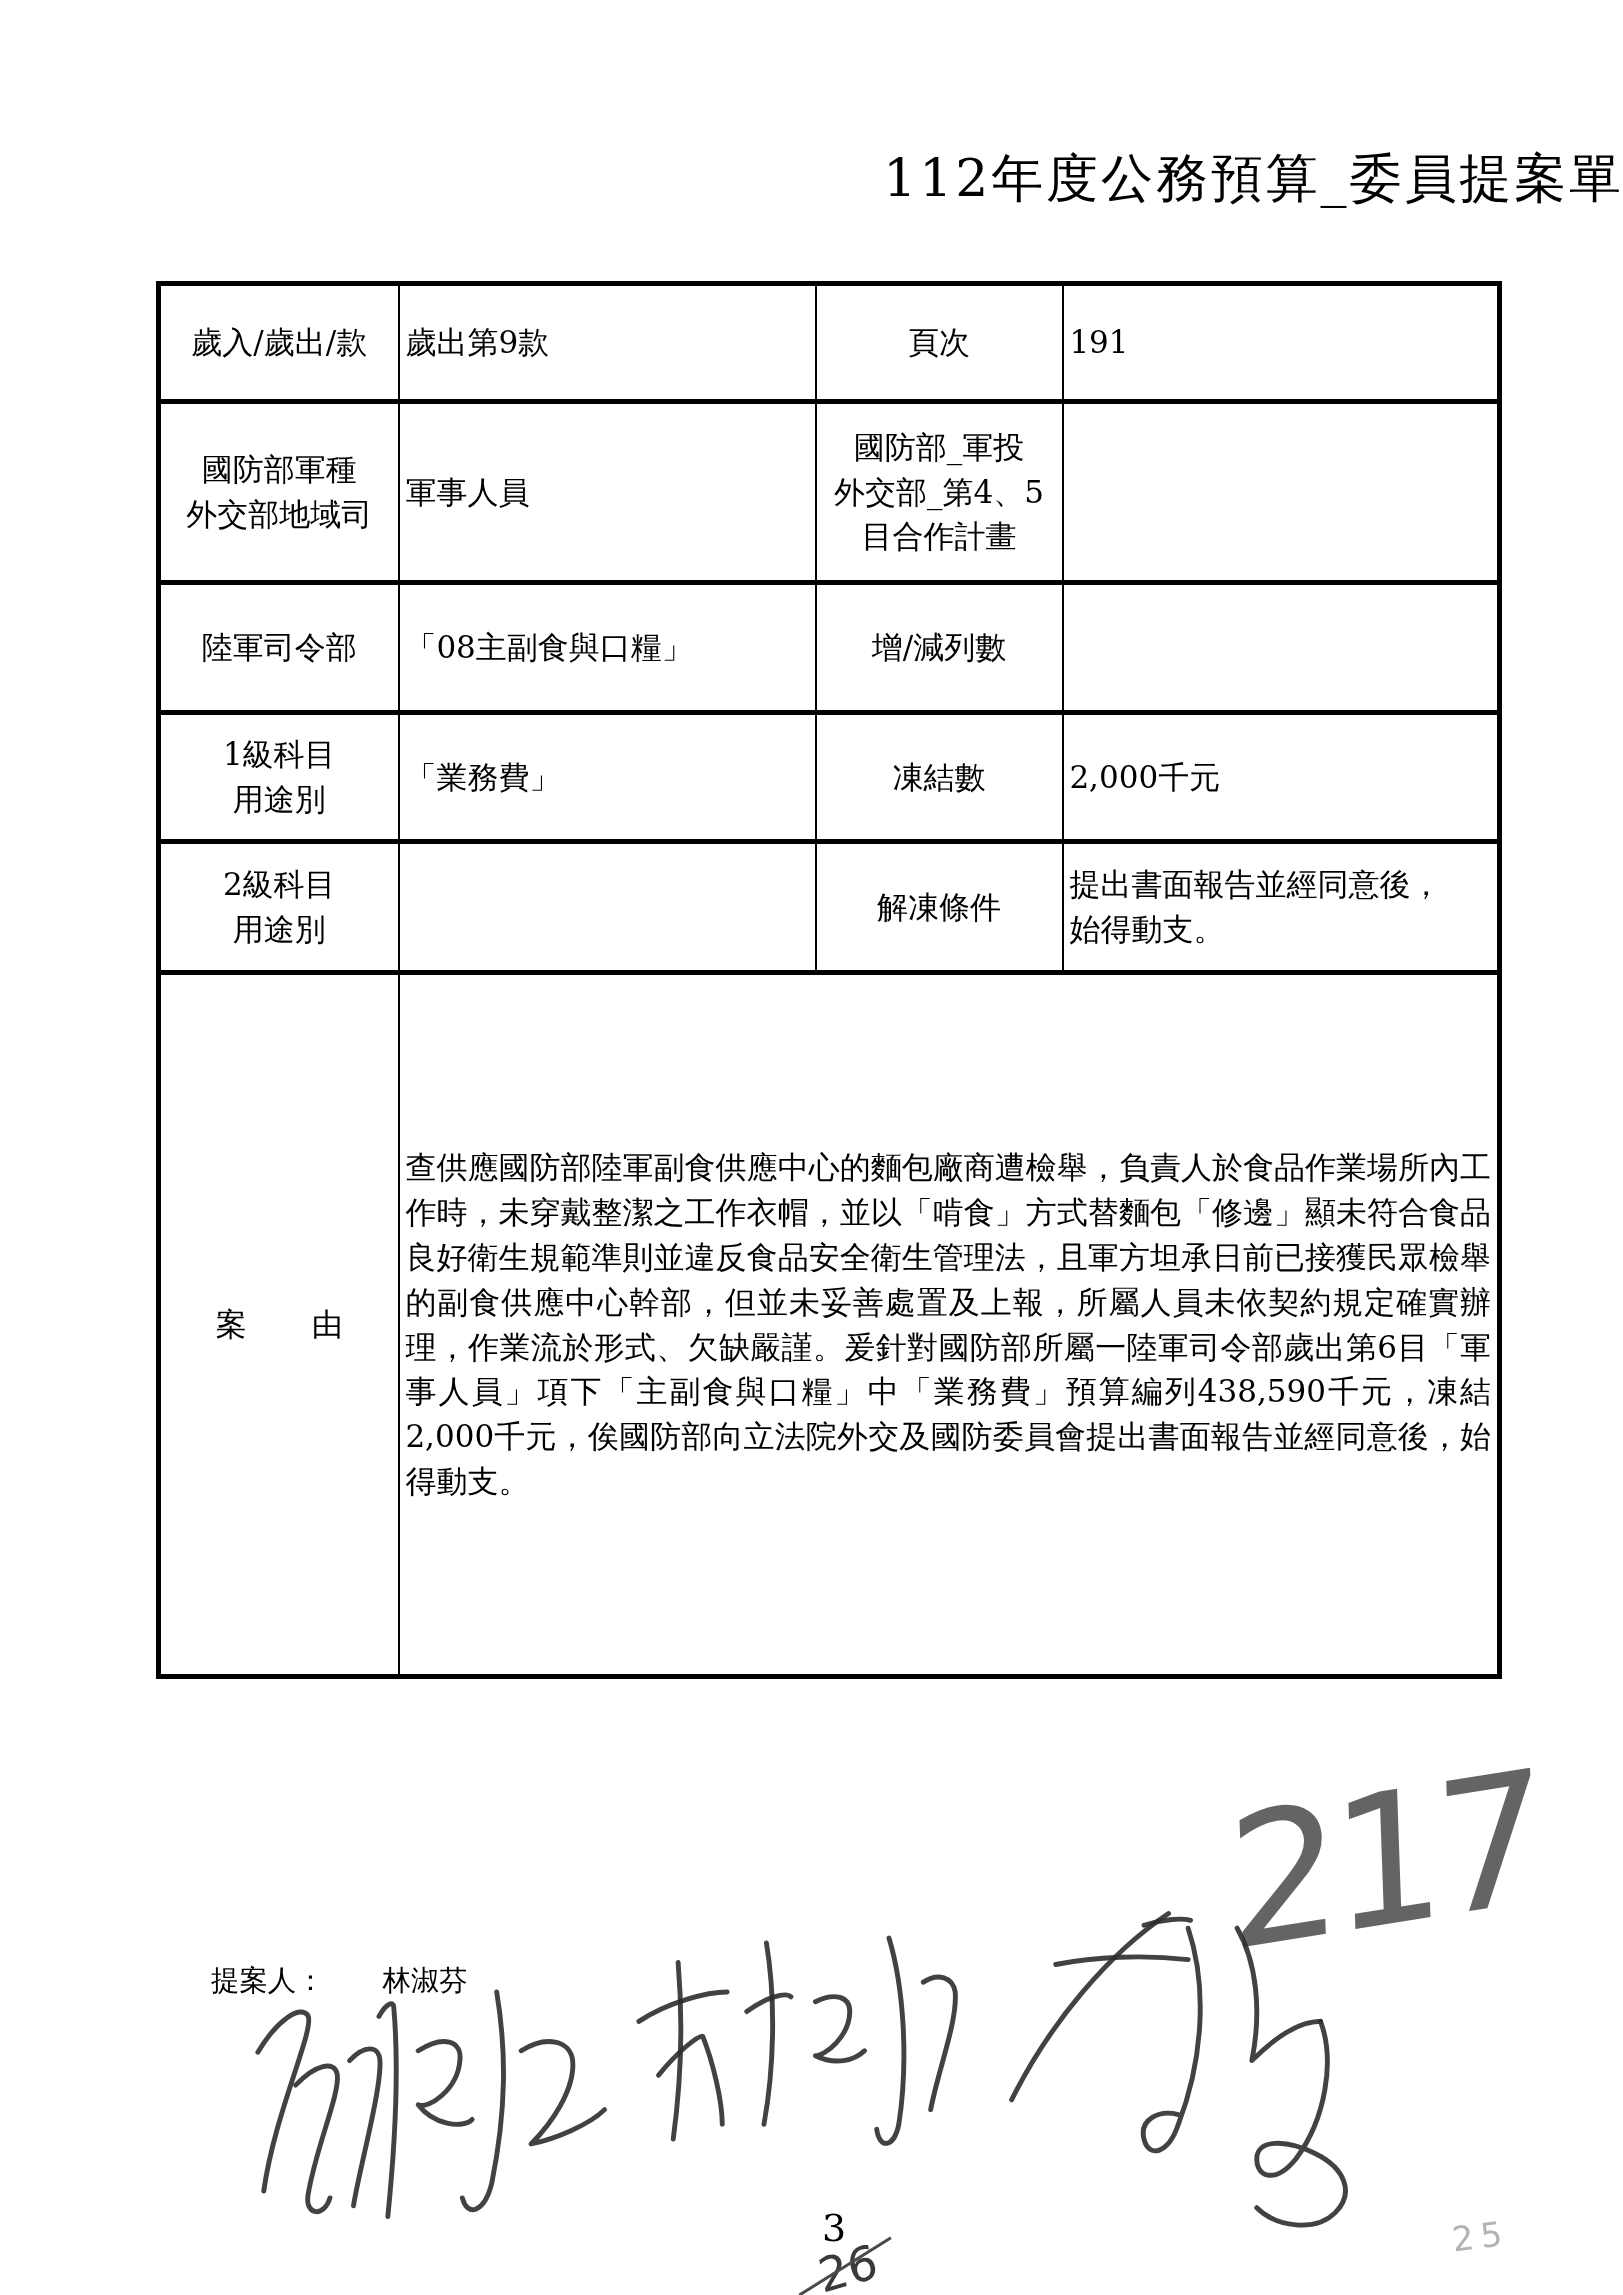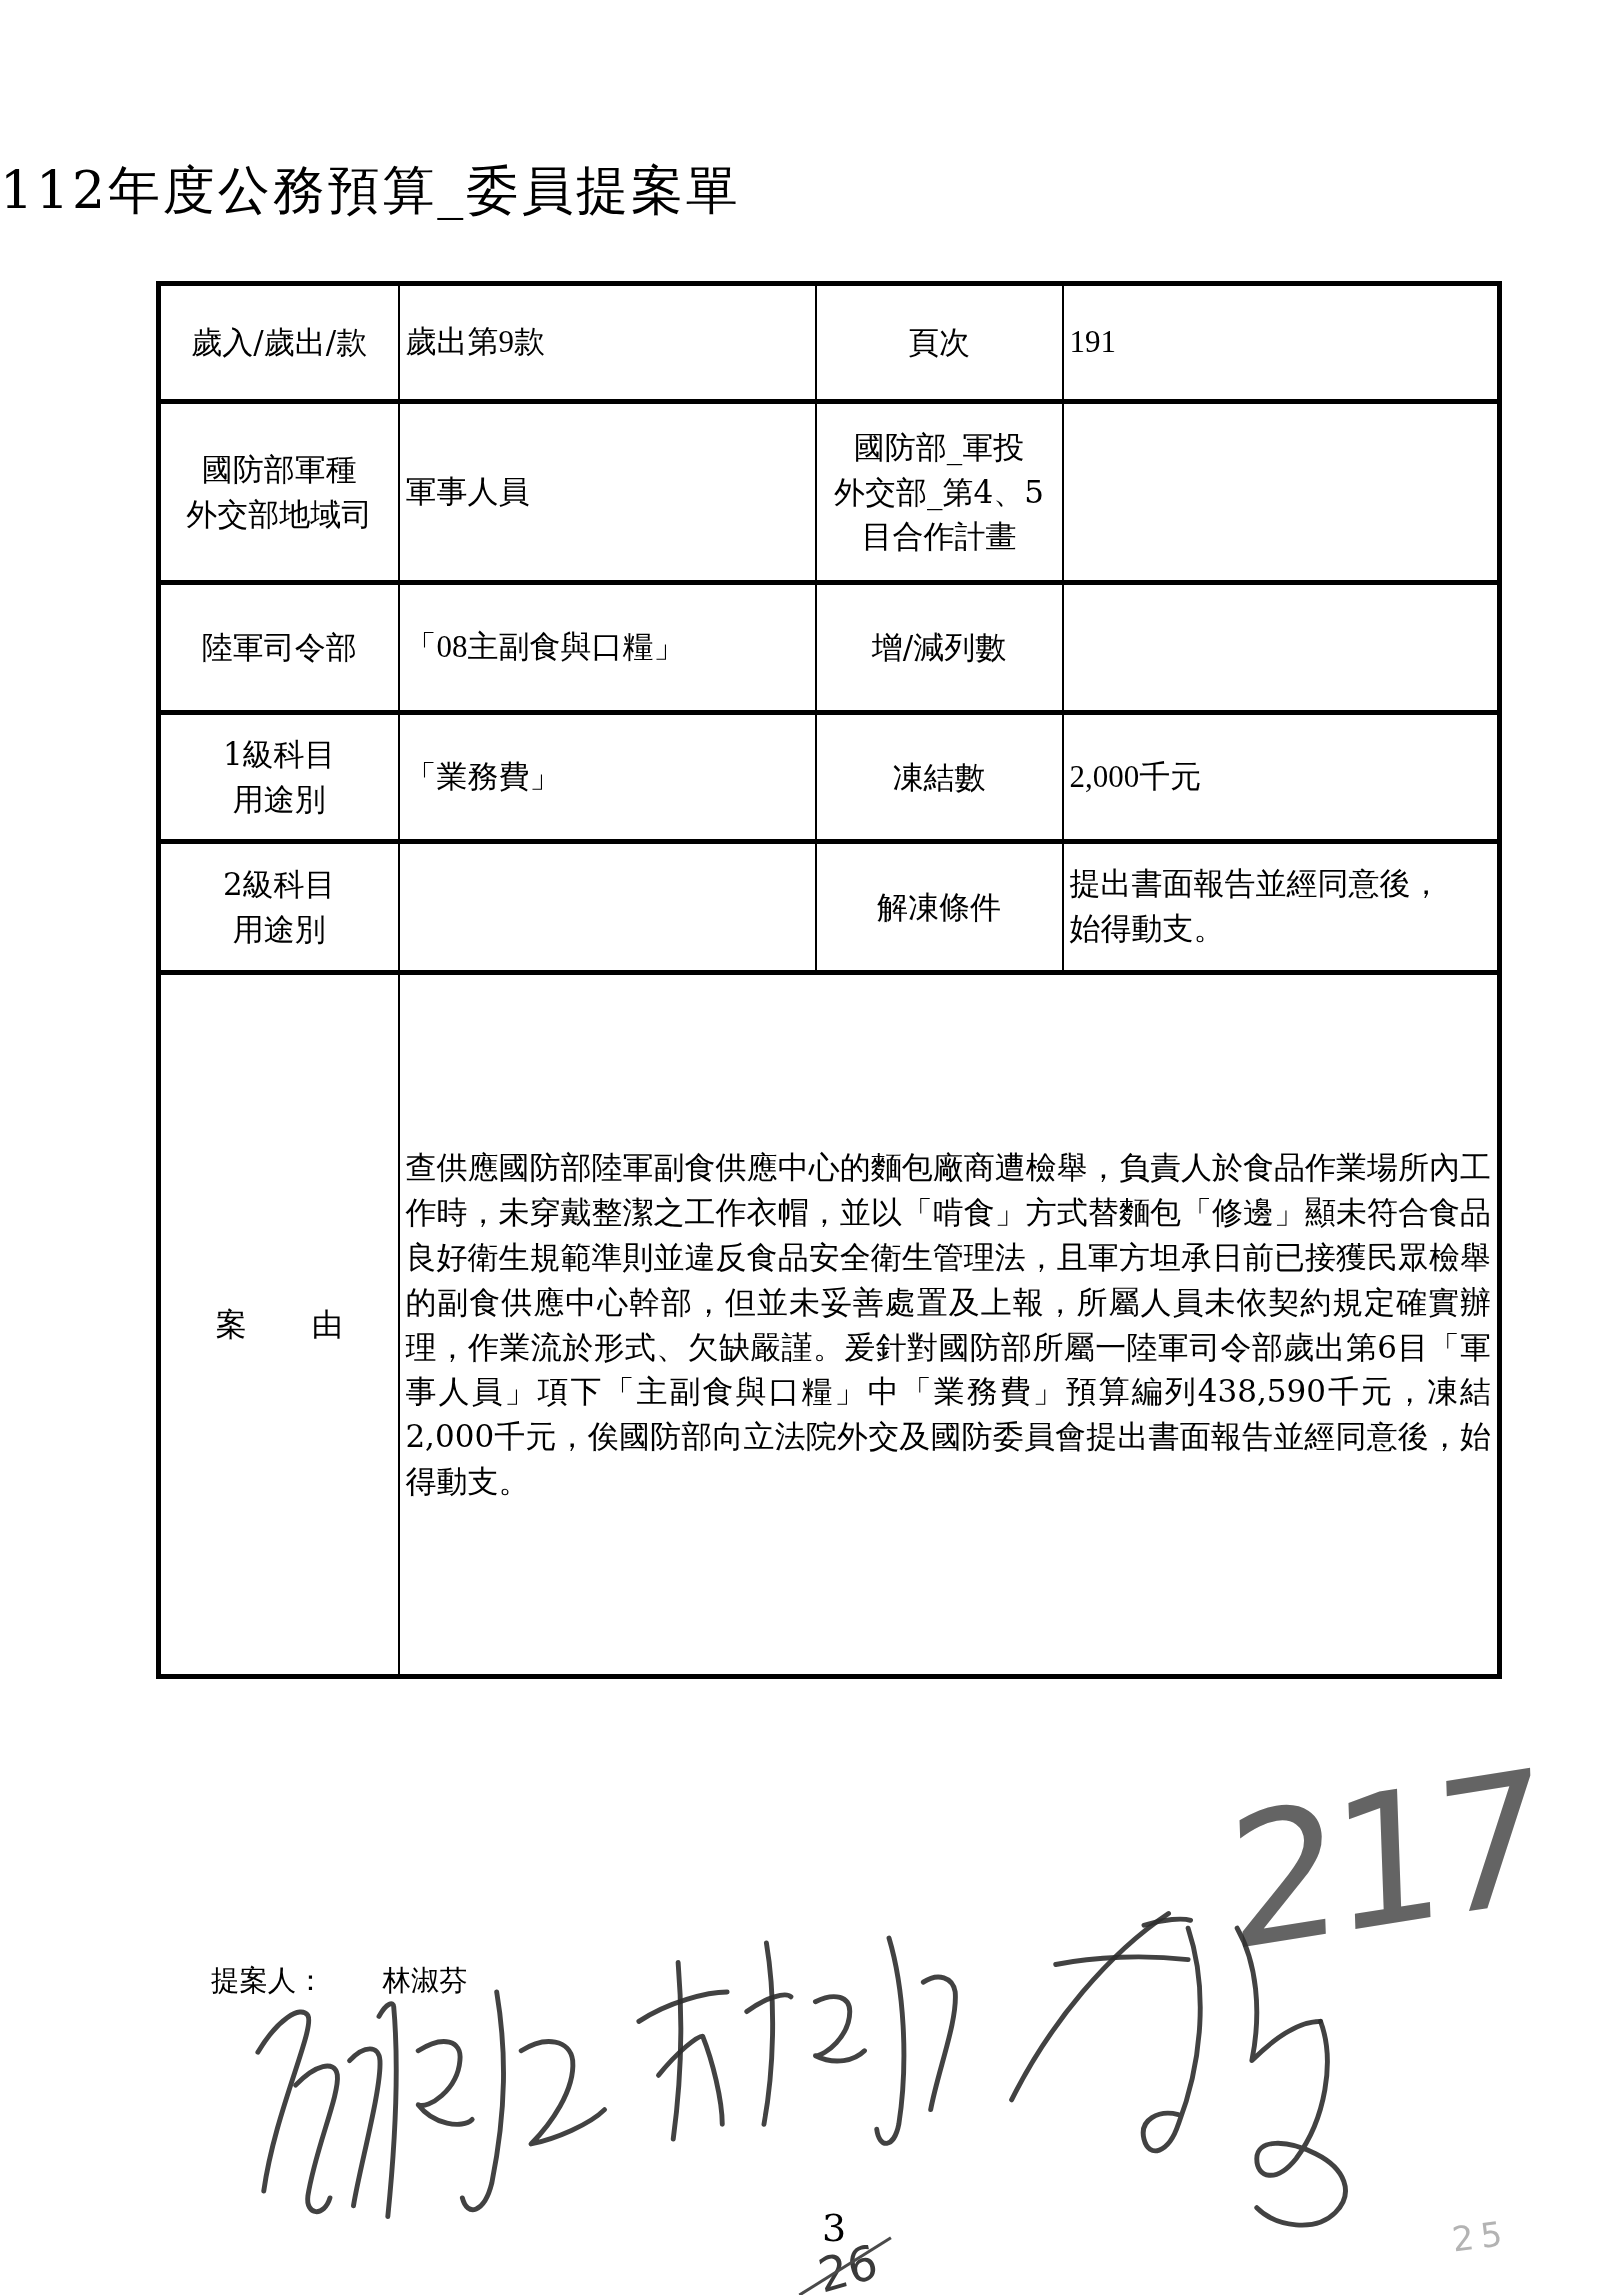--- a/index.html
+++ b/index.html
@@ -5,22 +5,22 @@
   html,body{margin:0;padding:0;background:#e8e8e8;}
   .page{
     position:relative;
     width:1624px;height:2295px;
     background:#ffffff;
     font-family:"DejaVu Serif","Liberation Serif",serif;
     color:#000;
     overflow:hidden;
   }
   .doc-title{
-    position:absolute;top:156px;left:0;width:1624px;
-    text-align:left;
+    position:absolute;top:144px;left:0;width:1624px;
+    text-align:right;
     font-size:52px;
     letter-spacing:2.9px;
     white-space:nowrap;
   }
   table.form{
     position:absolute;left:156px;top:281px;
     width:1341px;
     border-collapse:collapse;
     table-layout:fixed;
     border:5.4px solid #000;
@@ -29,21 +29,21 @@
     border:2.5px solid #000;
     border-top-width:5.4px;
     border-bottom-width:5.4px;
     font-size:31px;
     line-height:1.45;
     padding:2.9px 5.9px;
     vertical-align:middle;
     white-space:pre-line;
   }
   td.lab{text-align:center;}
-  td.val{text-align:left;padding-left:12.8px;font-family:Liberation Serif, serif;}
+  td.val{text-align:left;padding-left:12.8px;}
   td.case-label{
     text-align:center;
     font-size:30px;
     letter-spacing:0.55em;
     text-indent:0.55em;
   }
   td.case-content{
     vertical-align:top;
     text-align:justify;
     font-size:31px;

